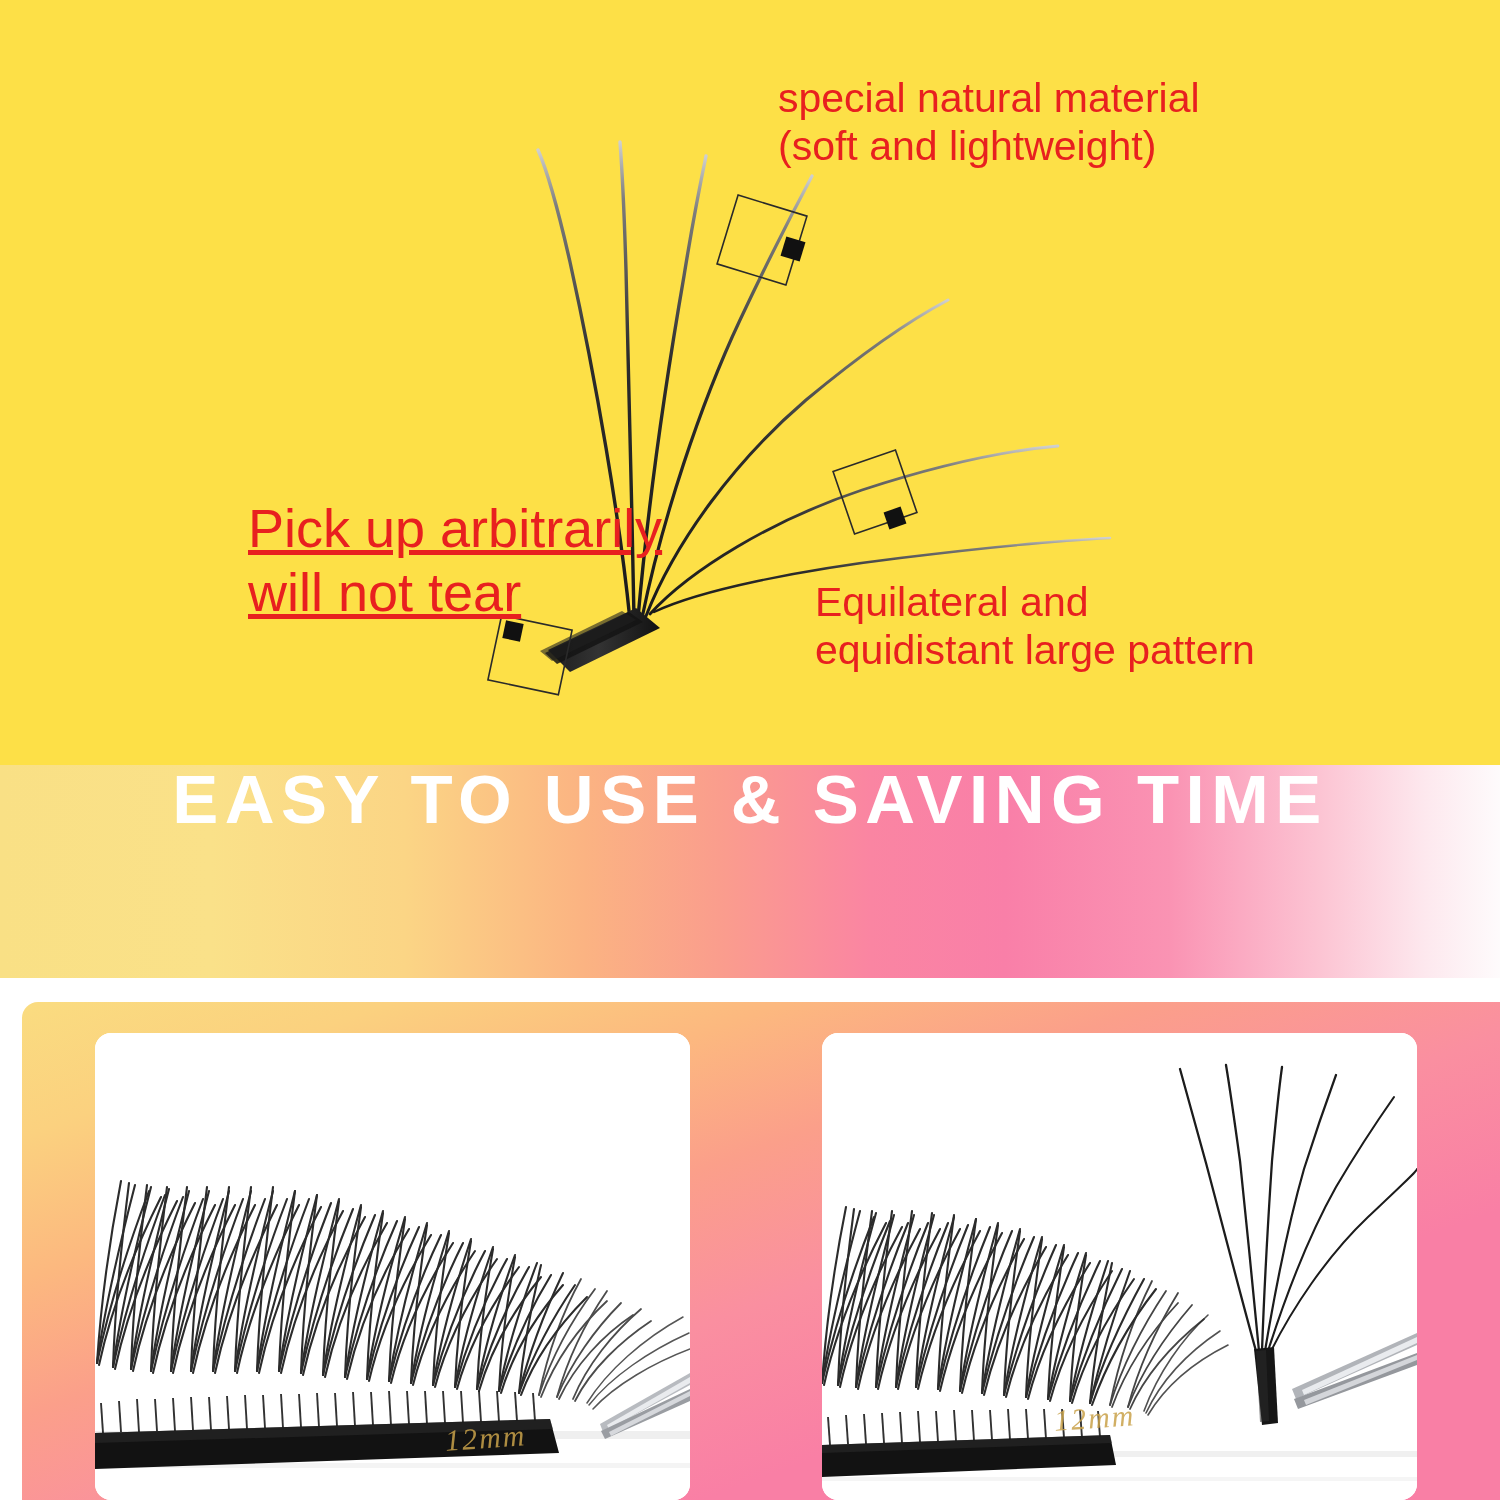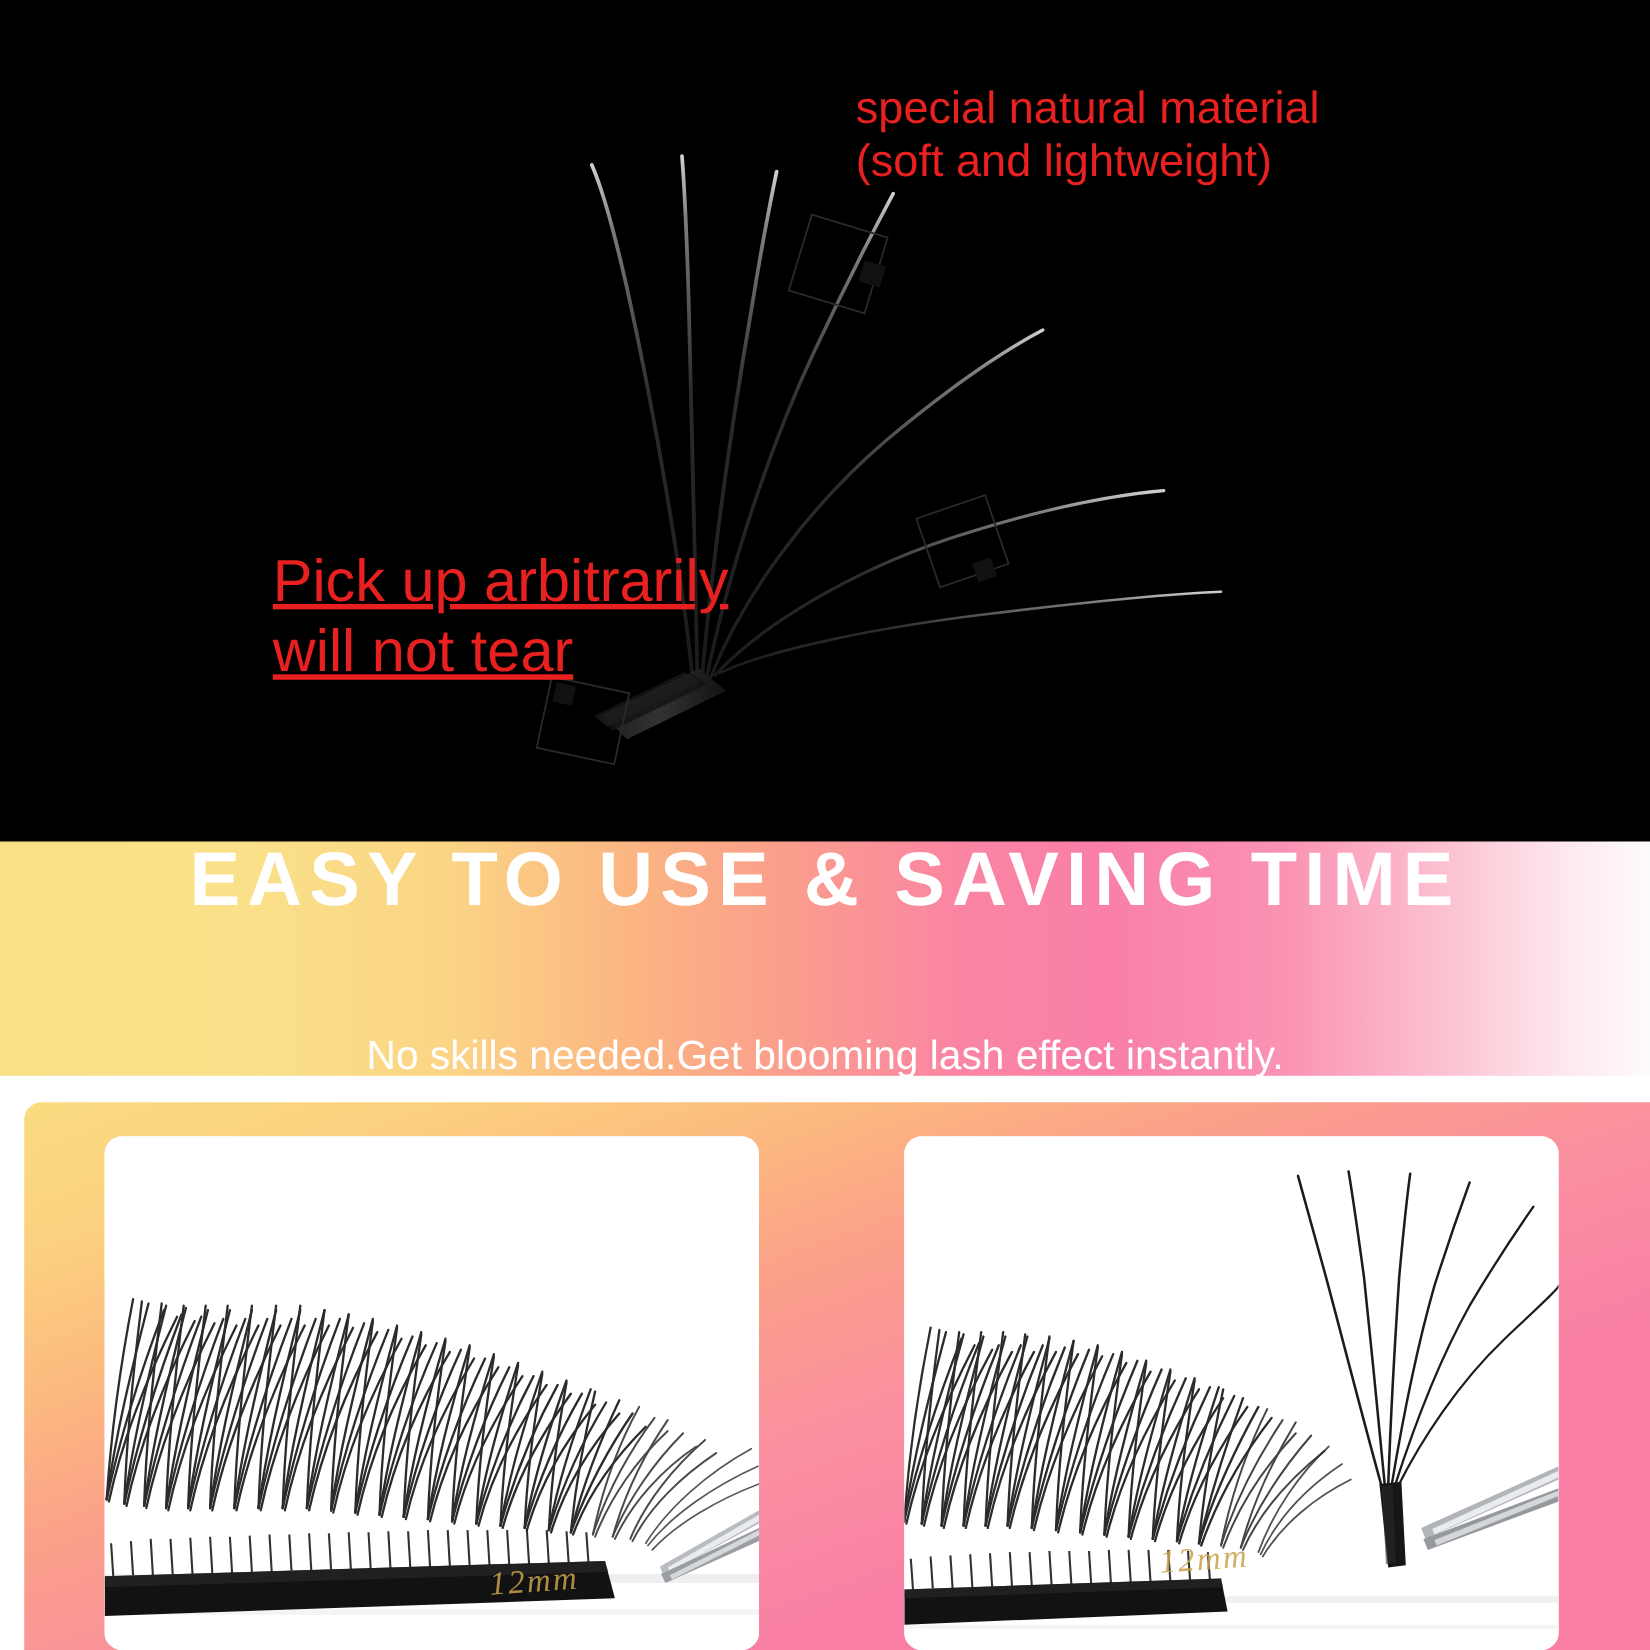--- a/index.html
+++ b/index.html
@@ -14,21 +14,21 @@
     overflow: hidden;
     font-family: "Liberation Sans", sans-serif;
   }
 
   
   #hero-section {
     position: absolute;
     left: 0; top: 0;
     width: 1500px;
     height: 766px;
-    background: #000000;
+    background: #fde047;
   }
   #fan-illustration {
     position: absolute;
     left: 0; top: 0;
     width: 1500px;
     height: 765px;
   }
   .callout {
     position: absolute;
     color: #e8201f;
@@ -197,25 +197,26 @@
       <rect x="-9" y="-9" width="18" height="18" transform="translate(513,631) rotate(12)"></rect>
     </g>
   </svg>
 
   <div class="callout" id="callout-material">special natural material
 (soft and lightweight)</div>
 
   <div class="callout" id="callout-pickup">Pick up arbitrarily
 will not tear</div>
 
+  <div class="callout" id="callout-pattern">Equilateral and
+equidistant large pattern</div>
 </div>
 
 <div id="banner-section">
   <div id="banner-title">EASY TO USE &amp; SAVING TIME</div>
-  <div id="banner-subtitle">No skills needed.Get blooming lash effect instantly.</div>
 </div>
 
 <div id="photo-panel">
 
   <div class="photo-card" id="photo-card-left">
     <svg class="photo-svg" viewBox="0 0 595 467" preserveAspectRatio="none">
       <rect x="0" y="0" width="595" height="467" fill="#ffffff"></rect>
       <rect x="0" y="398" width="595" height="8" fill="#efefef"></rect>
       <rect x="0" y="430" width="595" height="5" fill="#f4f4f4"></rect>
 

